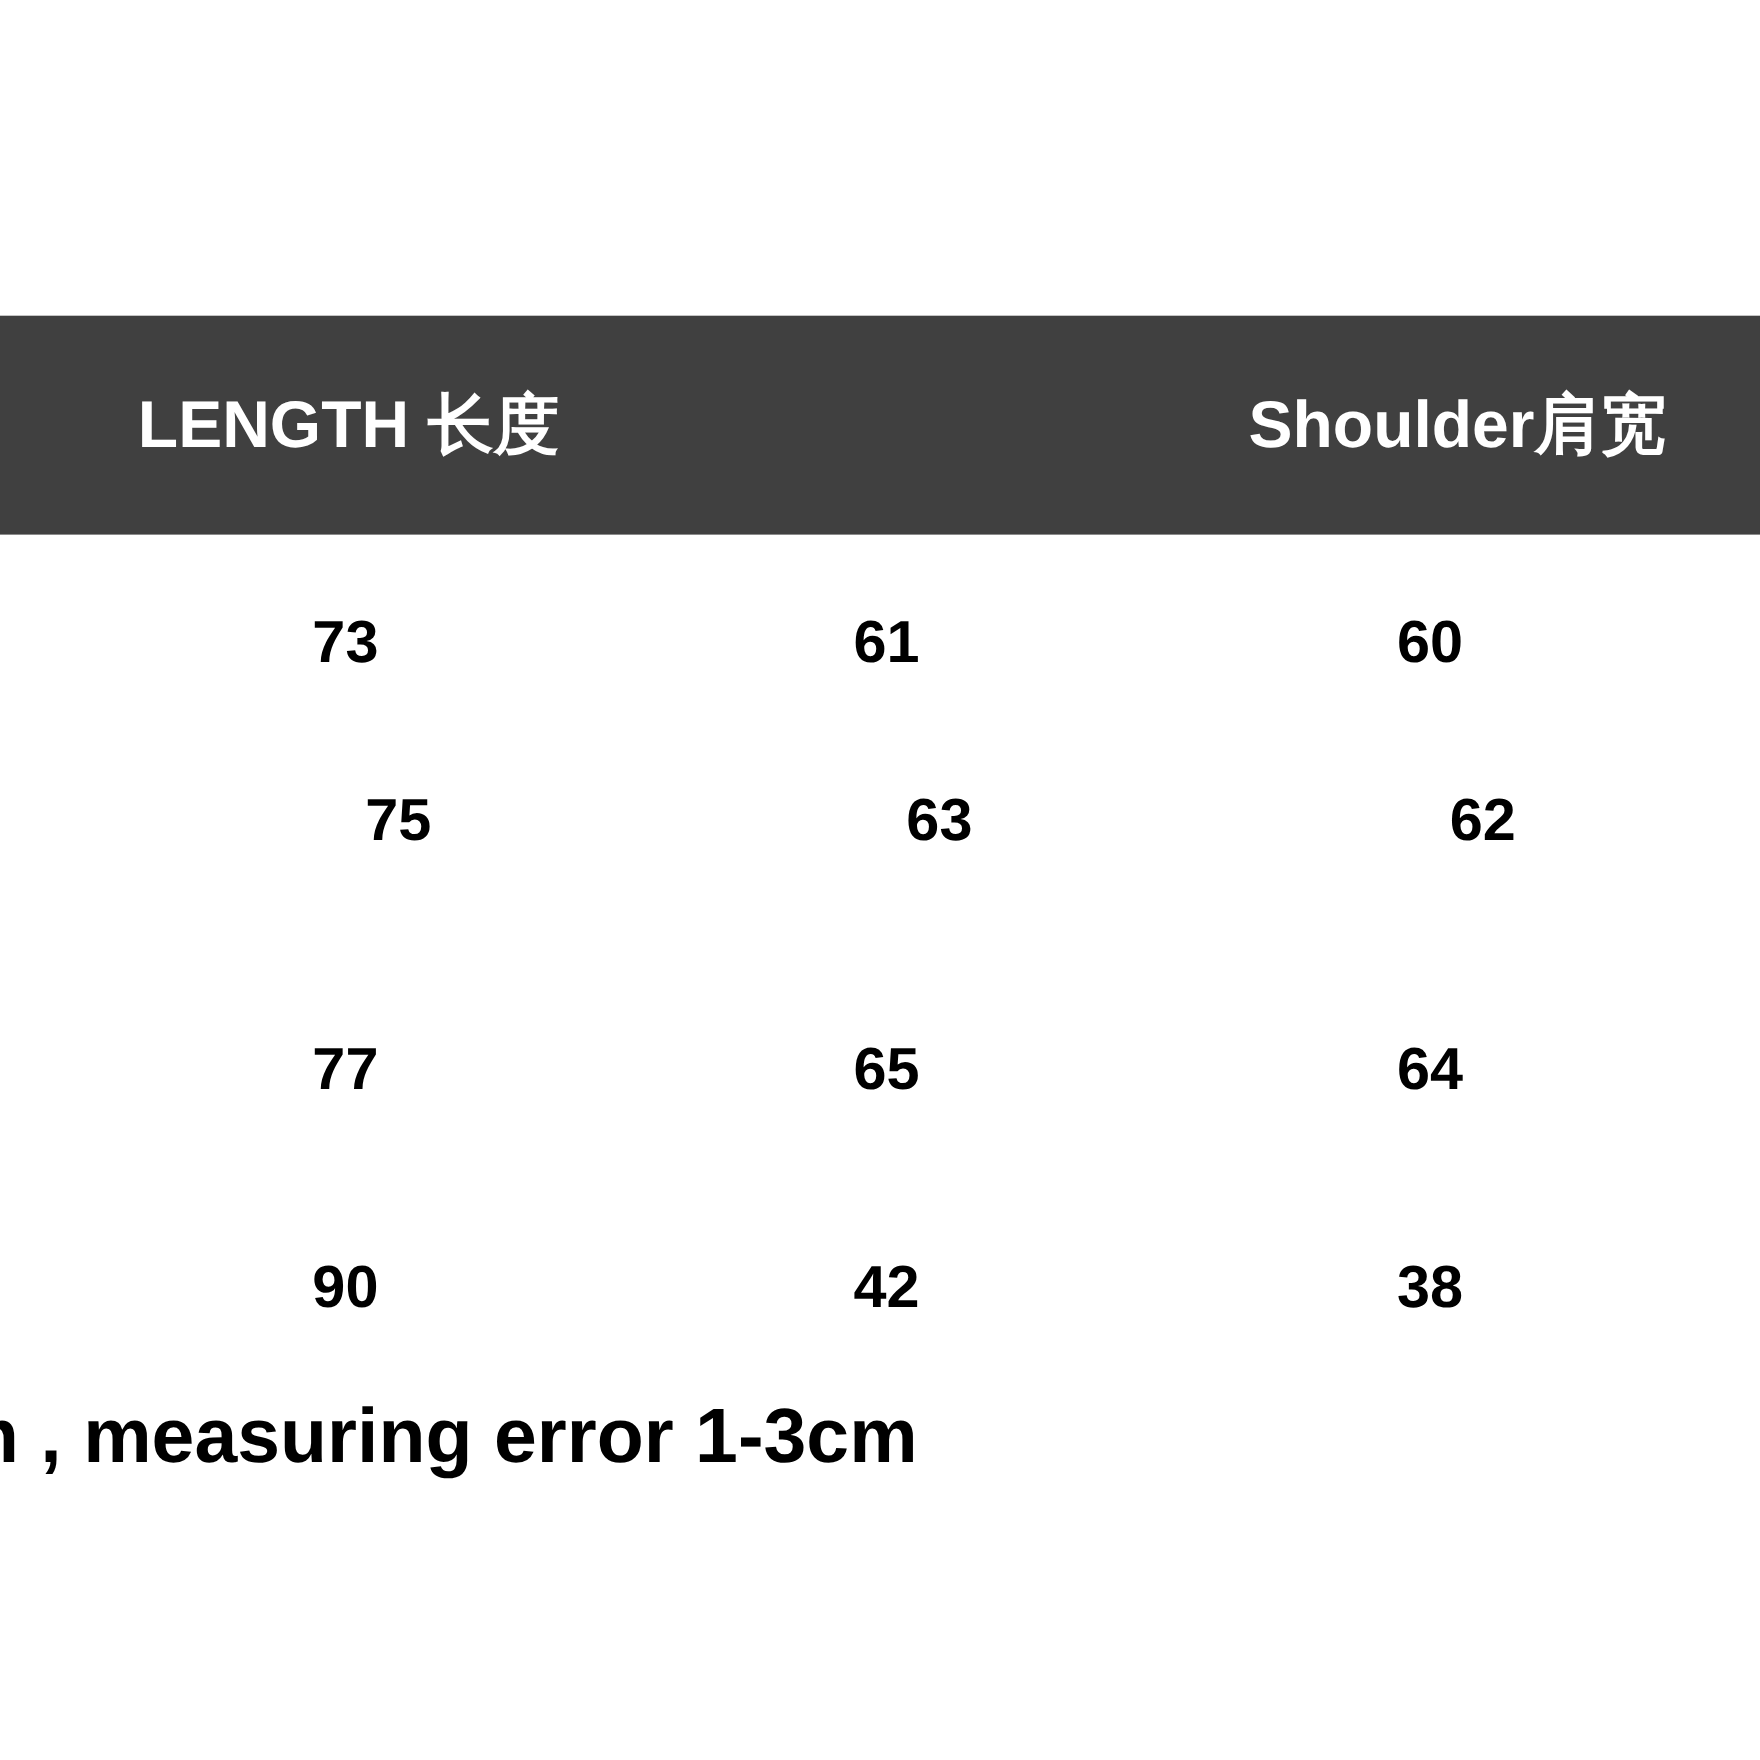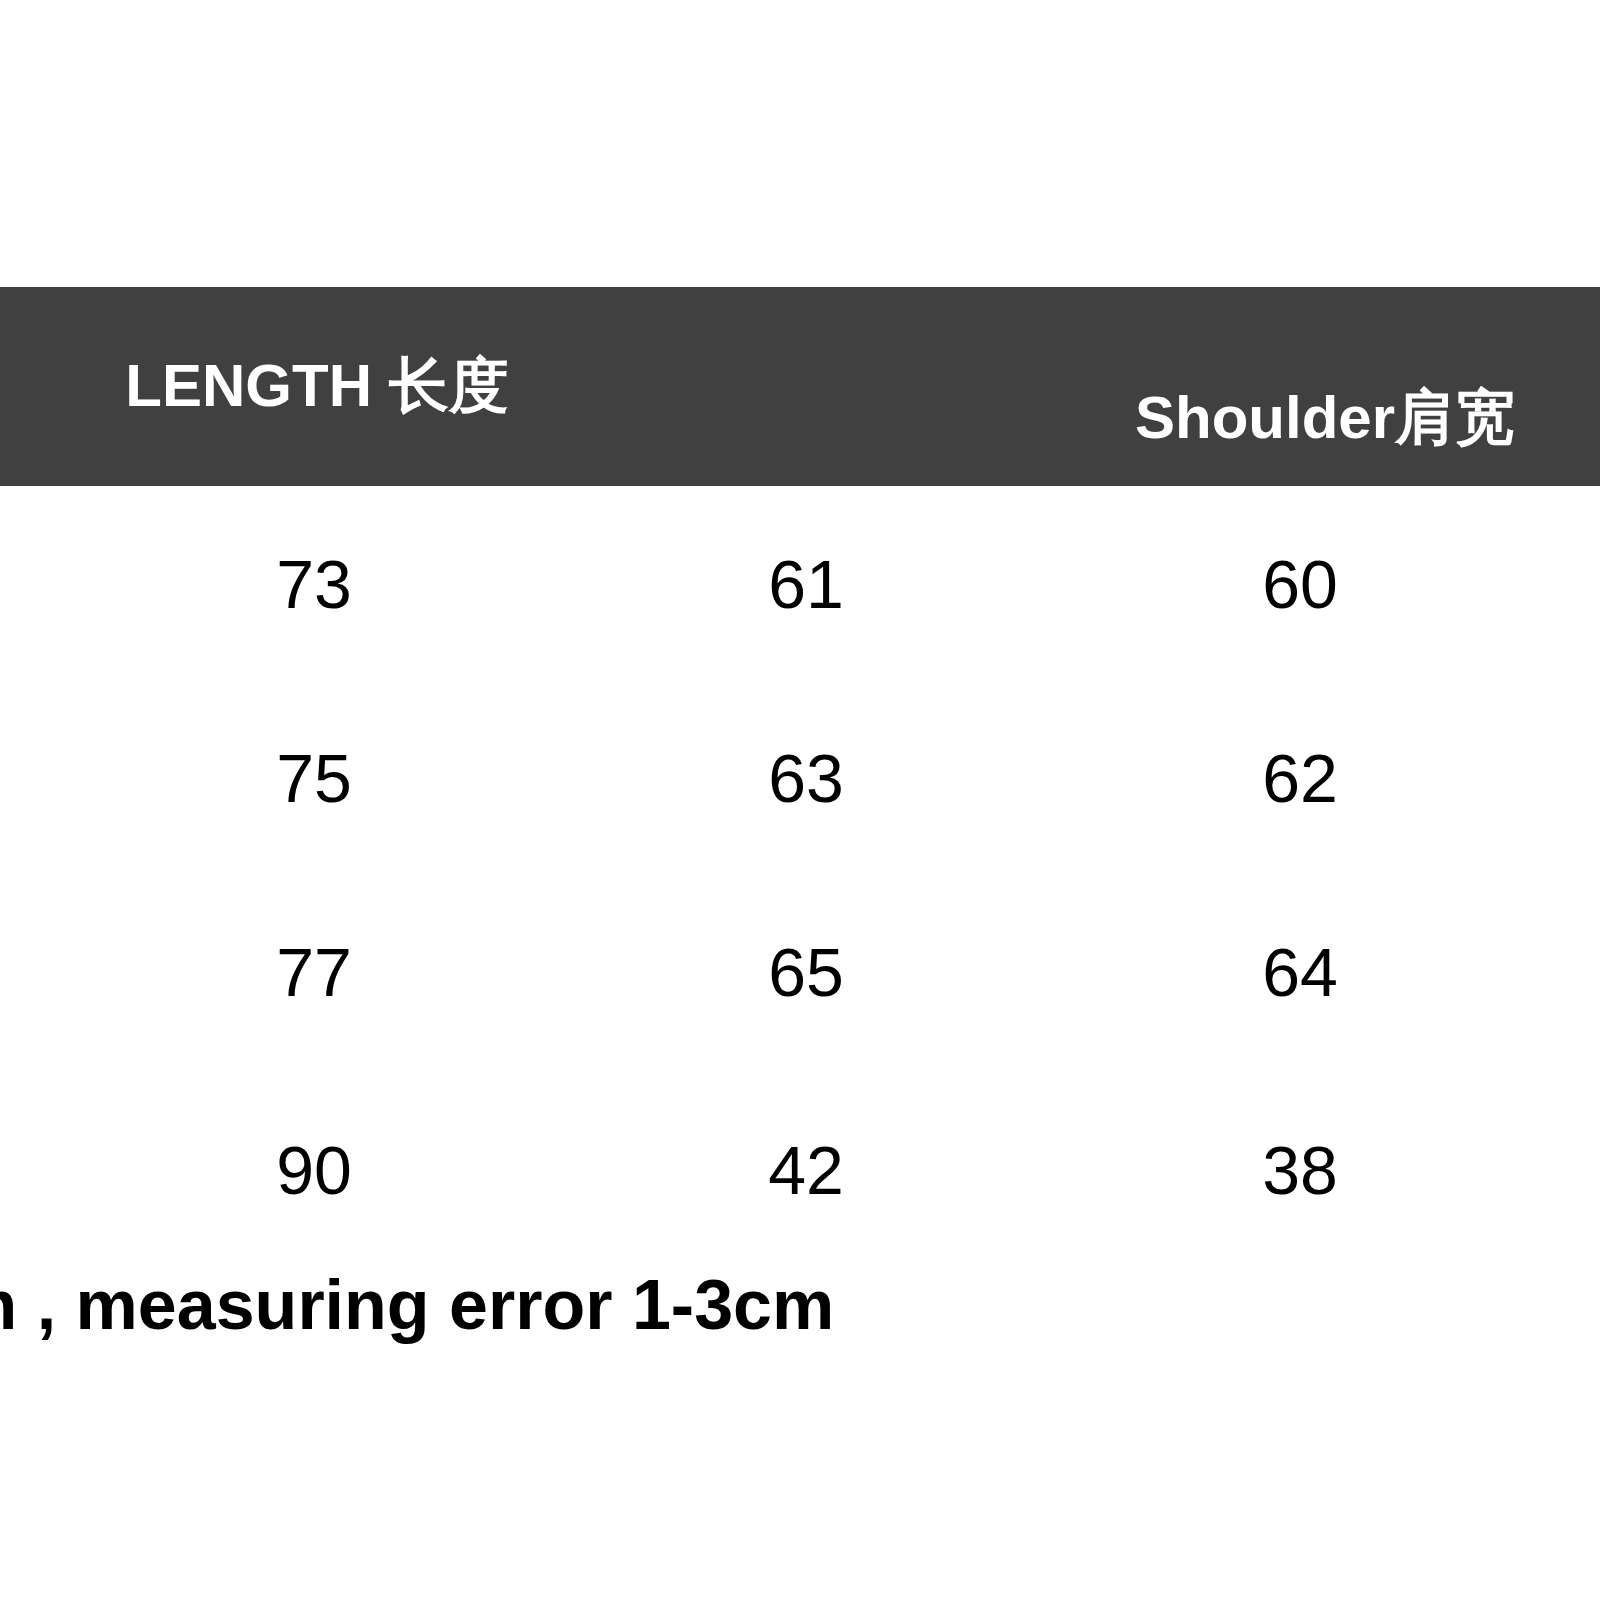--- a/index.html
+++ b/index.html
@@ -31,34 +31,34 @@
     align-items: center;
     transform: translateX(-50%);
     font-size: 60px;
     font-weight: bold;
     color: #ffffff;
     white-space: nowrap;
     letter-spacing: 0px;
   }
   .hcell.c1 { left: 317px; }
   .hcell.c2 { left: 822px; }
-  .hcell.c3 { left: 1325px; margin-top: 32px; }
+  .hcell.c3 { left: 1325px; }
   .cell {
     position: absolute;
     transform: translate(-50%, -50%);
-    font-size: 68px;
-    font-weight: normal;
+    font-size: 54px;
+    font-weight: bold;
     color: #000000;
     white-space: nowrap;
   }
   .col1 { left: 314px; }
   .col2 { left: 806px; }
   .col3 { left: 1300px; }
   .row1 { top: 584px; }
-  .row2 { top: 778px; }
+  .row2 { top: 746px; margin-left: 48px; }
   .row3 { top: 972px; }
   .row4 { top: 1170px; }
   .note {
     position: absolute;
     left: -45px;
     top: 1270px;
     font-size: 70px;
     line-height: 1;
     font-weight: bold;
     color: #000000;

